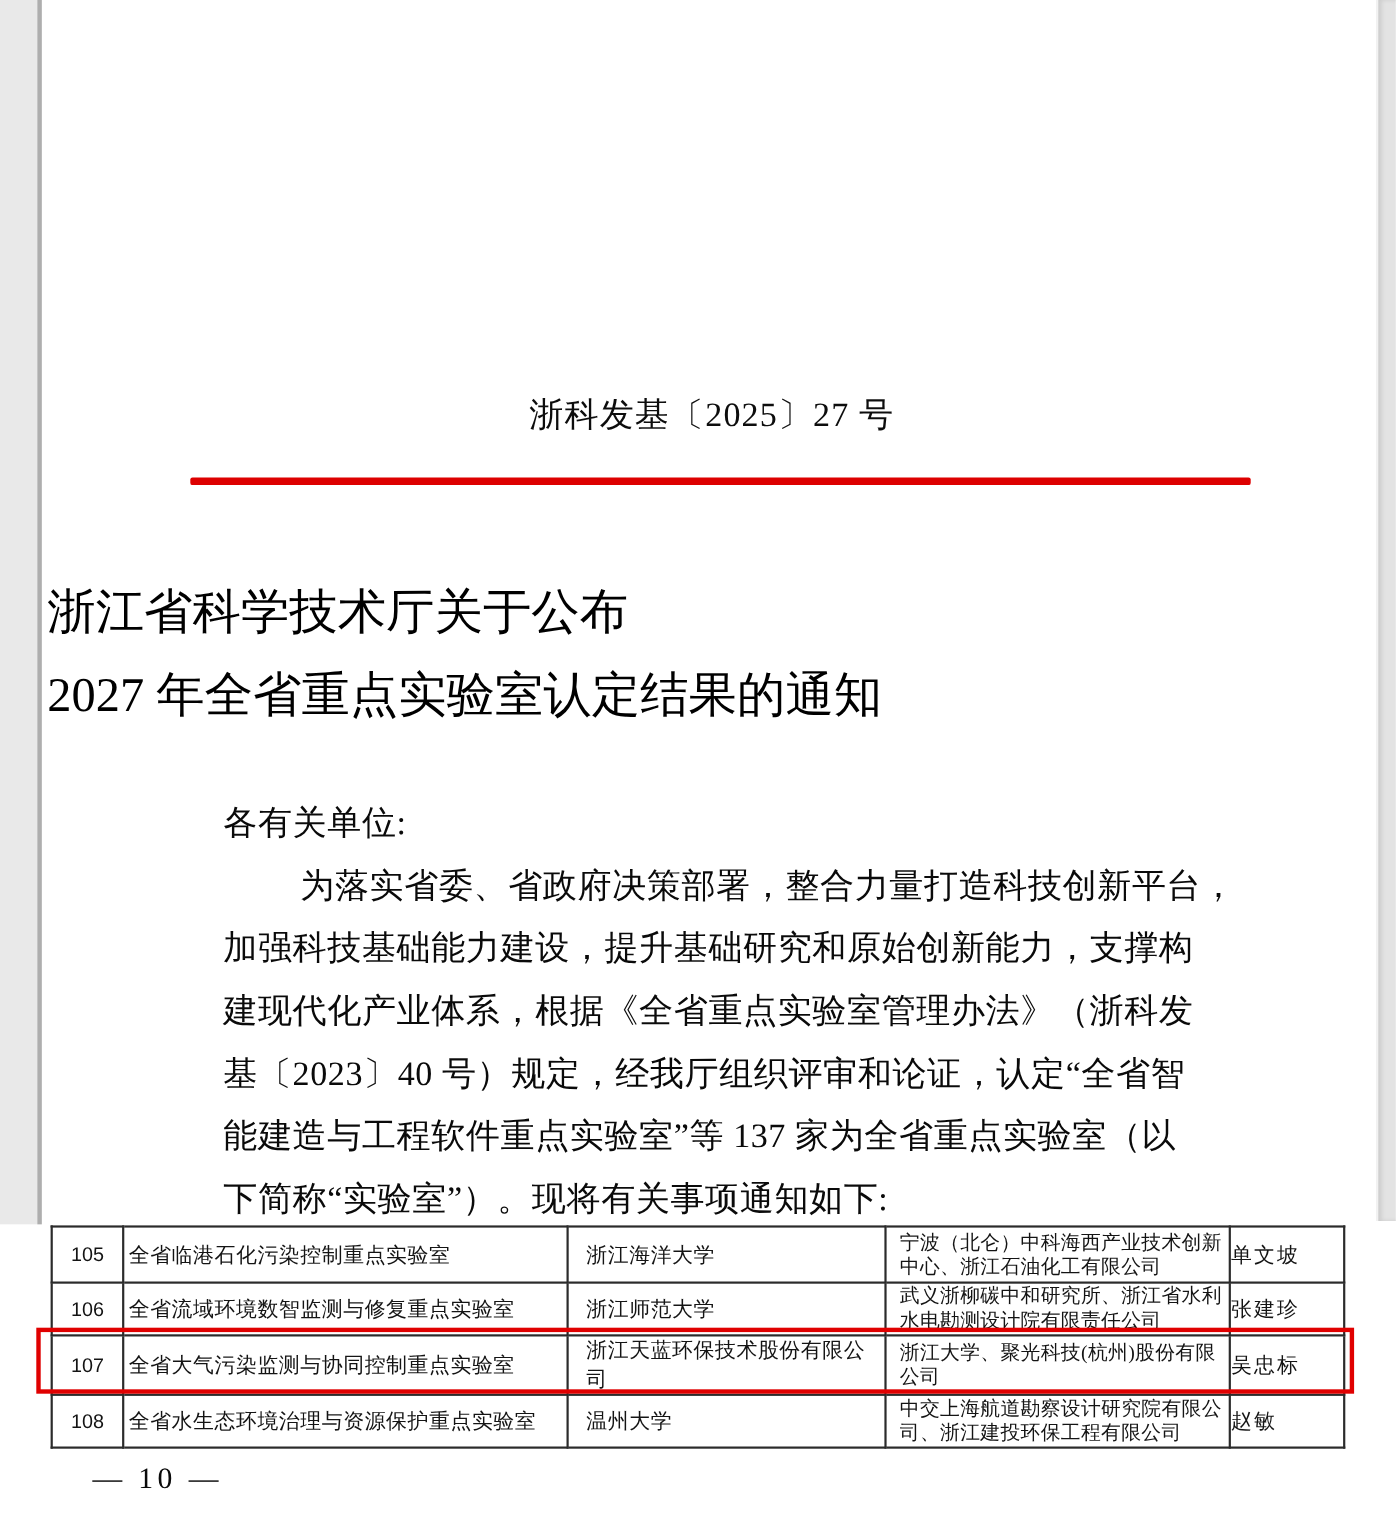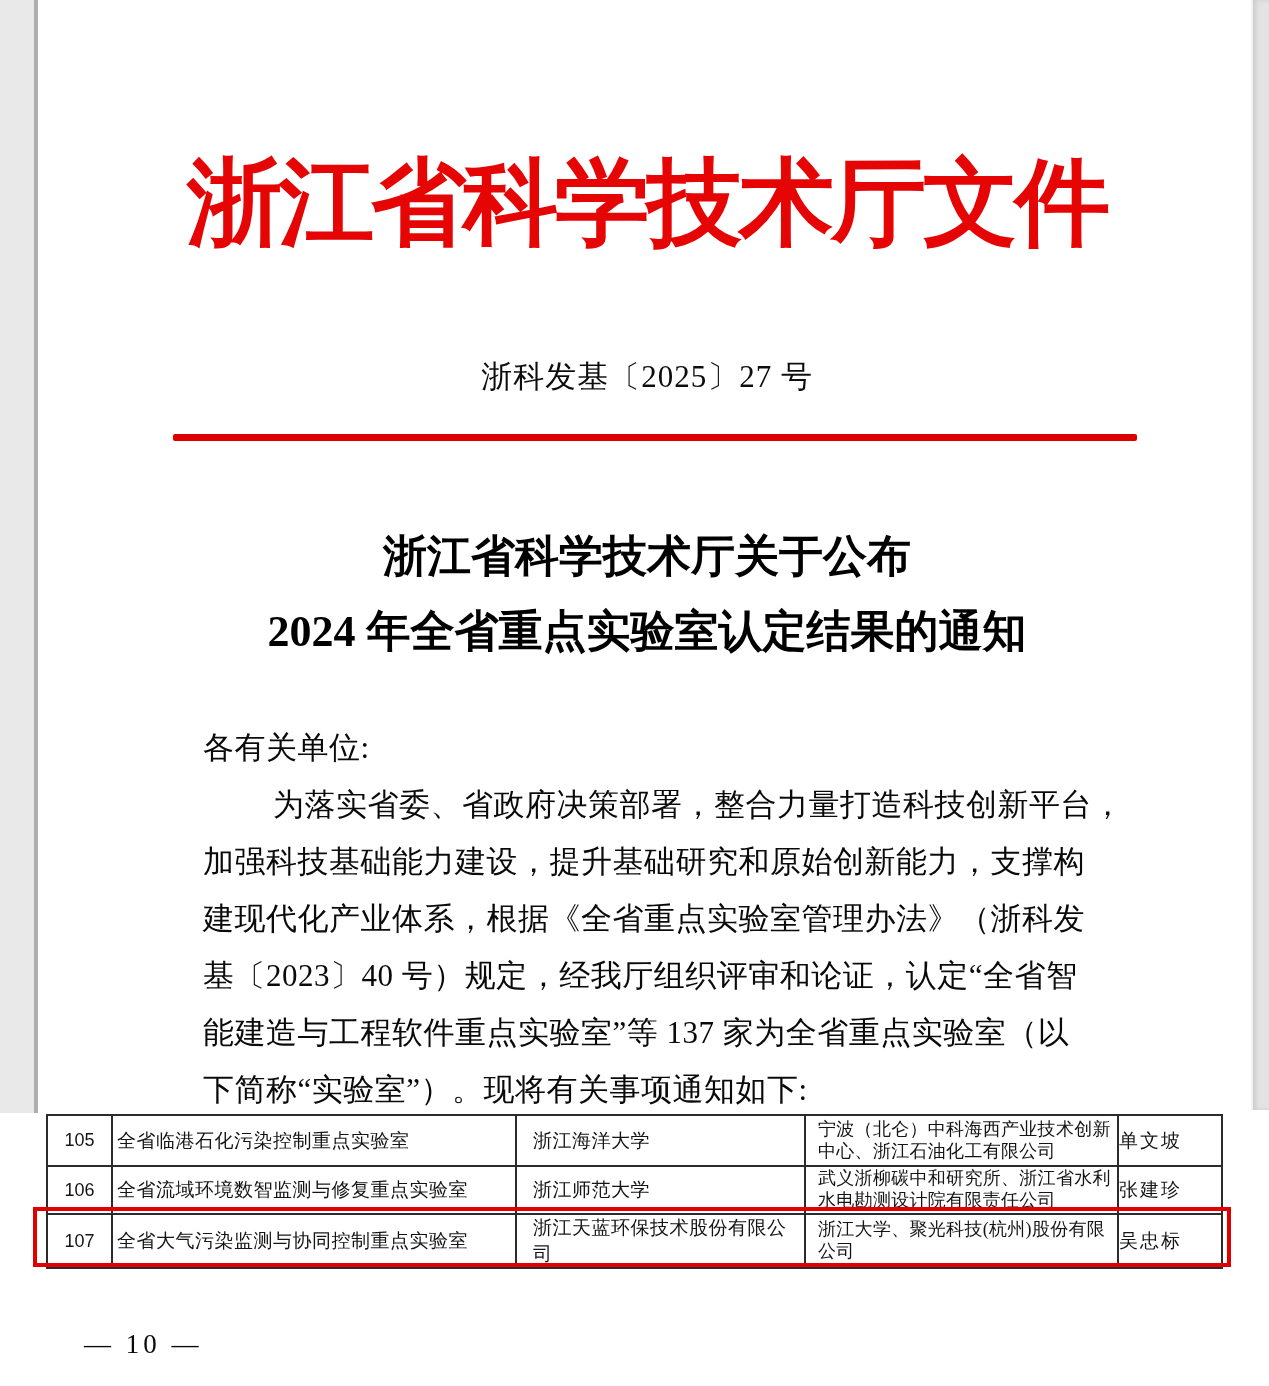--- a/index.html
+++ b/index.html
@@ -27,22 +27,22 @@
   }
   .doc-number {
     position:absolute; left:43px; top:356px; width:1208px;
     text-align:center; font-size:31px; color:#0d0d0d; letter-spacing:1px;
   }
   .red-rule {
     position:absolute; left:173px; top:434px; width:964px; height:7px;
     background:#dd0000; border-radius:2px;
   }
   .subtitle {
-    position:absolute; left:43px; width:1208px; text-align:center;
-    font-size:44px; font-weight:bold; color:#000; white-space:nowrap;
+    position:absolute; left:43px; width:1208px; text-align:left;
+    font-size:44px; font-weight:normal; color:#000; white-space:nowrap;
   }
   .subtitle.l1 { top:527px; }
   .subtitle.l2 { top:602px; }
   .body-line {
     position:absolute; font-size:31px; color:#0a0a0a;
     white-space:nowrap; letter-spacing:0.5px;
   }
   
   .result-table {
     position:absolute; left:46px; top:1114px; width:1175px;
@@ -73,28 +73,27 @@
   }
 </style>
 </head>
 <body>
 
 <div class="screen">
 
   <div class="strip-left"></div>
   <div class="strip-right"></div>
 
-  <div class="doc-title">浙江省科学技术厅文件</div>
 
   <div class="doc-number">浙科发基〔2025〕27 号</div>
 
   <div class="red-rule"></div>
 
   <div class="subtitle l1">浙江省科学技术厅关于公布</div>
-  <div class="subtitle l2">2024 年全省重点实验室认定结果的通知</div>
+  <div class="subtitle l2">2027 年全省重点实验室认定结果的通知</div>
 
   <div class="body-line" style="left:203px; top:727px;">各有关单位:</div>
   <div class="body-line" style="left:273px; top:784px;">为落实省委、省政府决策部署，整合力量打造科技创新平台，</div>
   <div class="body-line" style="left:203px; top:841px;">加强科技基础能力建设，提升基础研究和原始创新能力，支撑构</div>
   <div class="body-line" style="left:203px; top:898px;">建现代化产业体系，根据《全省重点实验室管理办法》（浙科发</div>
   <div class="body-line" style="left:203px; top:955px;">基〔2023〕40 号）规定，经我厅组织评审和论证，认定“全省智</div>
   <div class="body-line" style="left:203px; top:1012px;">能建造与工程软件重点实验室”等 137 家为全省重点实验室（以</div>
   <div class="body-line" style="left:203px; top:1069px;">下简称“实验室”）。现将有关事项通知如下:</div>
 
   <table class="result-table">
@@ -120,20 +119,27 @@
         <td class="part">武义浙柳碳中和研究所、浙江省水利水电勘测设计院有限责任公司</td>
         <td class="dir">张建珍</td>
       </tr>
       <tr class="r3">
         <td class="no">107</td>
         <td class="lab">全省大气污染监测与协同控制重点实验室</td>
         <td class="org">浙江天蓝环保技术股份有限公司</td>
         <td class="part">浙江大学、聚光科技(杭州)股份有限公司</td>
         <td class="dir">吴忠标</td>
       </tr>
+      <tr class="r4">
+        <td class="no">108</td>
+        <td class="lab">全省水生态环境治理与资源保护重点实验室</td>
+        <td class="org">温州大学</td>
+        <td class="part">中交上海航道勘察设计研究院有限公司、浙江建投环保工程有限公司</td>
+        <td class="dir">赵敏</td>
+      </tr>
     </tbody>
   </table>
 
   <div class="highlight-box"></div>
 
   <div class="page-number">—  10  —</div>
 
 </div>
 
 </body></html>

